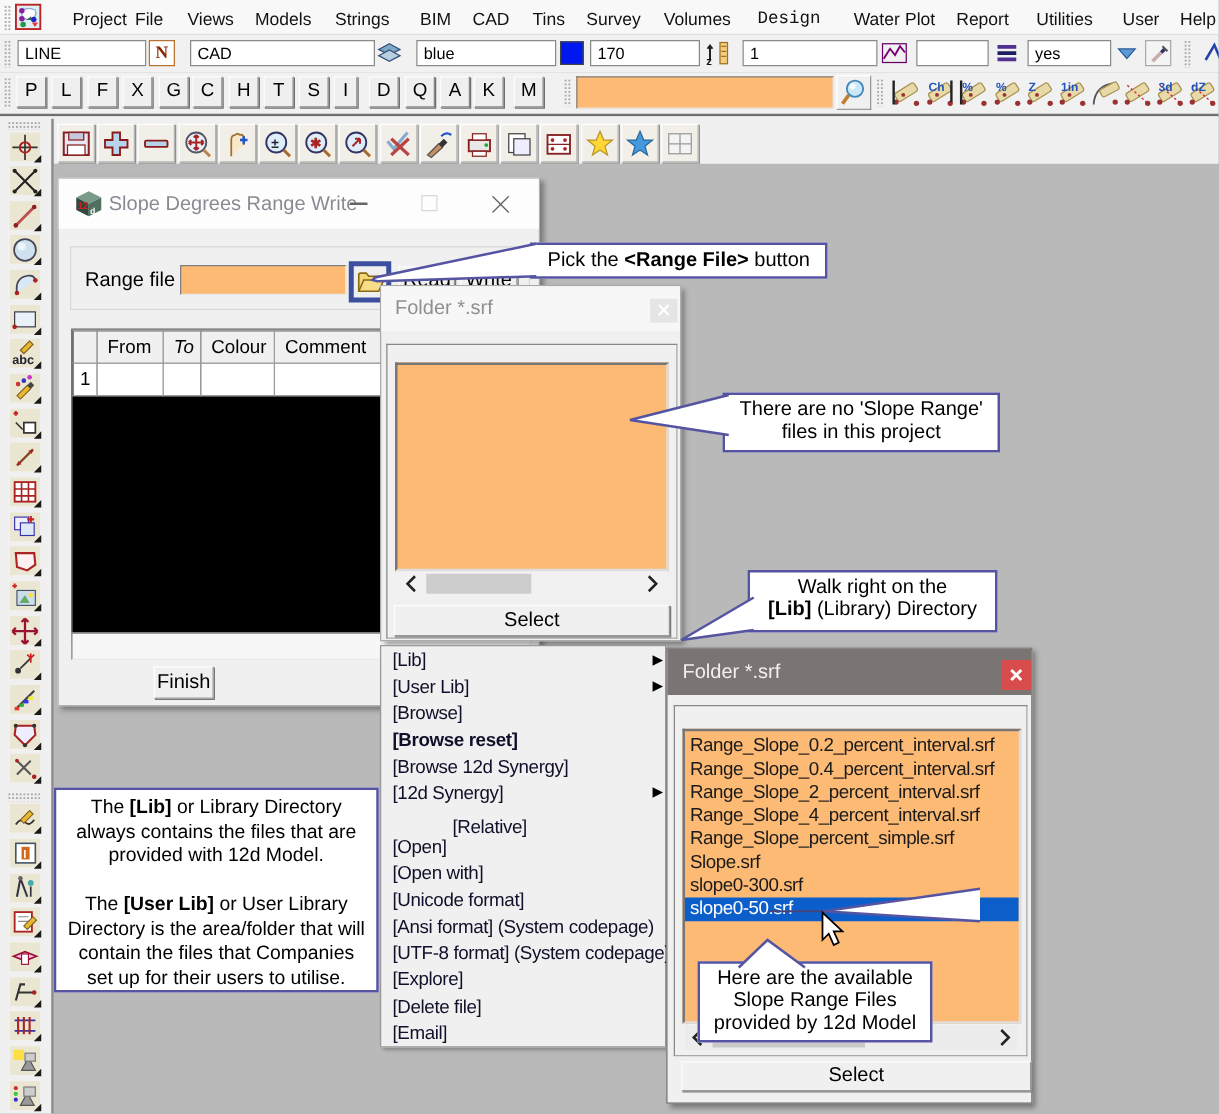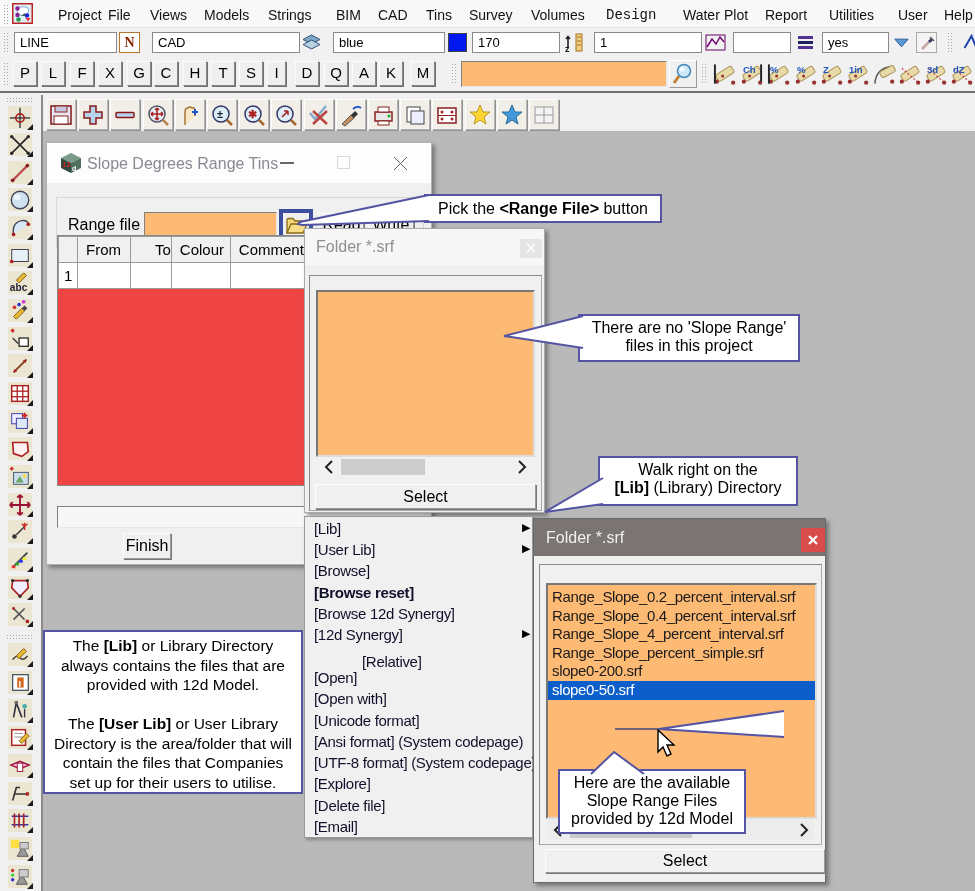--- a/index.html
+++ b/index.html
@@ -563,47 +563,47 @@
 
   <div class="win" id="dlg" style="left:46px;top:142px;width:386px;height:423px;z-index:10;border-color:#b0b0b0;">
     <div style="position:absolute;left:0;top:0;right:0;height:40px;background:#fdfdfd;"></div>
     <svg style="position:absolute;left:13px;top:9px;" width="22" height="22" viewBox="0 0 22 22">
       <polygon points="11,1 21,6 11,11 1,6" fill="#7a9a8a"></polygon>
       <polygon points="1,6 11,11 11,21 1,16" fill="#2e4a3e"></polygon>
       <polygon points="21,6 11,11 11,21 21,16" fill="#50705e"></polygon>
       <text x="2" y="15" font-size="8" fill="#cc2222" font-weight="bold">12</text>
       <text x="12" y="19" font-size="7" fill="#fff" font-weight="bold">d</text>
     </svg>
-    <div style="position:absolute;left:40px;top:12px;font-size:16px;color:#8a8a95;">Slope Degrees Range Tins</div>
+    <div style="position:absolute;left:40px;top:12px;font-size:16px;color:#8a8a95;">Slope Degrees Range Write</div>
     <div style="position:absolute;left:233px;top:19px;width:14px;height:1.5px;background:#666;"></div>
     <div style="position:absolute;left:290px;top:13px;width:13px;height:13px;border:1px solid #d8d8d8;"></div>
     <svg style="position:absolute;left:346px;top:13px;" width="15" height="15">
         <line x1="1" y1="1" x2="14" y2="14" stroke="#606060"></line>
         <line x1="14" y1="1" x2="1" y2="14" stroke="#606060"></line>
       </svg>
 
     <div style="position:absolute;left:9px;top:54px;width:368px;height:51px;border:1px solid #d8d8d8;"></div>
     <div style="position:absolute;left:21px;top:73px;font-size:16px;color:#000;">Range file</div>
     <div class="sunken" style="left:97px;top:69px;width:133px;height:24px;"></div>
     <div style="position:absolute;left:232px;top:66px;width:34px;height:33px;border:4px solid #3b4f9e;background:#efefef;">
       <svg width="24" height="23" viewBox="0 0 24 23" style="margin:1px;">
         <path d="M3 19 L3 6 Q3 4.5 4.5 4.5 L9 4.5 L11 7 L19 7 Q20.5 7 20.5 8.5 L20.5 10" fill="#f5d77a" stroke="#8a6914" stroke-width="1.3"></path>
         <path d="M3 19 L7 10 L23 10 L19 19 Z" fill="#f7dd88" stroke="#8a6914" stroke-width="1.3"></path>
       </svg>
     </div>
     <div class="btn3d" style="left:272px;top:70px;width:45px;height:24px;line-height:22px;">Read</div>
     <div class="btn3d" style="left:321px;top:70px;width:46px;height:24px;line-height:22px;">Write</div>
 
-    <div style="position:absolute;left:10px;top:92px;width:368px;height:251px;background:#ef4444;border:1px solid #888;">
+    <div style="position:absolute;left:10px;top:120px;width:368px;height:251px;background:#000000;border:1px solid #888;">
       <table style="border-collapse:collapse;width:100%;font-size:15px;color:#000;">
         <tbody>
             <tr style="height:26px;background:#f0f0f0;">
           <td style="border:1px solid #9a9a9a;width:19px;"></td>
           <td style="border:1px solid #9a9a9a;width:53px;padding-left:8px;">From</td>
-          <td style="border:1px solid #9a9a9a;width:30px;padding-left:24px;">To</td>
+          <td style="border:1px solid #9a9a9a;width:30px;padding-left:8px;font-style:italic;">To</td>
           <td style="border:1px solid #9a9a9a;width:59px;padding-left:8px;">Colour</td>
           <td style="border:1px solid #9a9a9a;padding-left:8px;">Comment</td>
         </tr>
         <tr style="height:26px;background:#fff;">
           <td style="border:1px solid #9a9a9a;padding-left:5px;">1</td>
           <td style="border:1px solid #9a9a9a;"></td>
           <td style="border:1px solid #9a9a9a;"></td>
           <td style="border:1px solid #9a9a9a;"></td>
           <td style="border:1px solid #9a9a9a;"></td>
         </tr>
@@ -662,23 +662,25 @@
     <div style="position:absolute;left:12px;top:10px;font-size:16px;color:#f2f0ef;">Folder *.srf</div>
     <div style="position:absolute;left:267px;top:9px;width:24px;height:24px;background:#d84c4c;"><svg width="24" height="24">
           <line x1="8" y1="8" x2="16" y2="16" stroke="#fff" stroke-width="2.2"></line>
           <line x1="16" y1="8" x2="8" y2="16" stroke="#fff" stroke-width="2.2"></line>
         </svg></div>
     <div style="position:absolute;left:5px;top:45px;width:283px;height:281px;background:#f0f0f0;border:1px solid #a8a8a8;border-top-color:#888;border-left-color:#888;"></div>
     <div class="sunken" style="left:12px;top:64px;width:271px;height:236px;border-width:2px;border-color:#777 #ddd #ddd #777;overflow:hidden;">
       <div id="list2" style="position:absolute;left:0;top:3px;right:0;">
         <div>Range_Slope_0.2_percent_interval.srf</div>
         <div>Range_Slope_0.4_percent_interval.srf</div>
+        <div>Range_Slope_2_percent_interval.srf</div>
         <div>Range_Slope_4_percent_interval.srf</div>
         <div>Range_Slope_percent_simple.srf</div>
-        <div>slope0-200.srf</div>
+        <div>Slope.srf</div>
+        <div>slope0-300.srf</div>
         <div style="background:#0c5fca;color:#fff;">slope0-50.srf</div>
       </div>
     </div>
 
     <div style="position:absolute;left:14px;top:301px;width:266px;height:20px;background:#ececec;">
       <svg width="10" height="14" style="position:absolute;left:5px;top:3px;">
           <path d="M8 1 L2 7 L8 13" fill="none" stroke="#222" stroke-width="2"></path>
         </svg>
       <svg width="10" height="14" style="position:absolute;right:5px;top:3px;">
           <path d="M2 1 L8 7 L2 13" fill="none" stroke="#222" stroke-width="2"></path>

